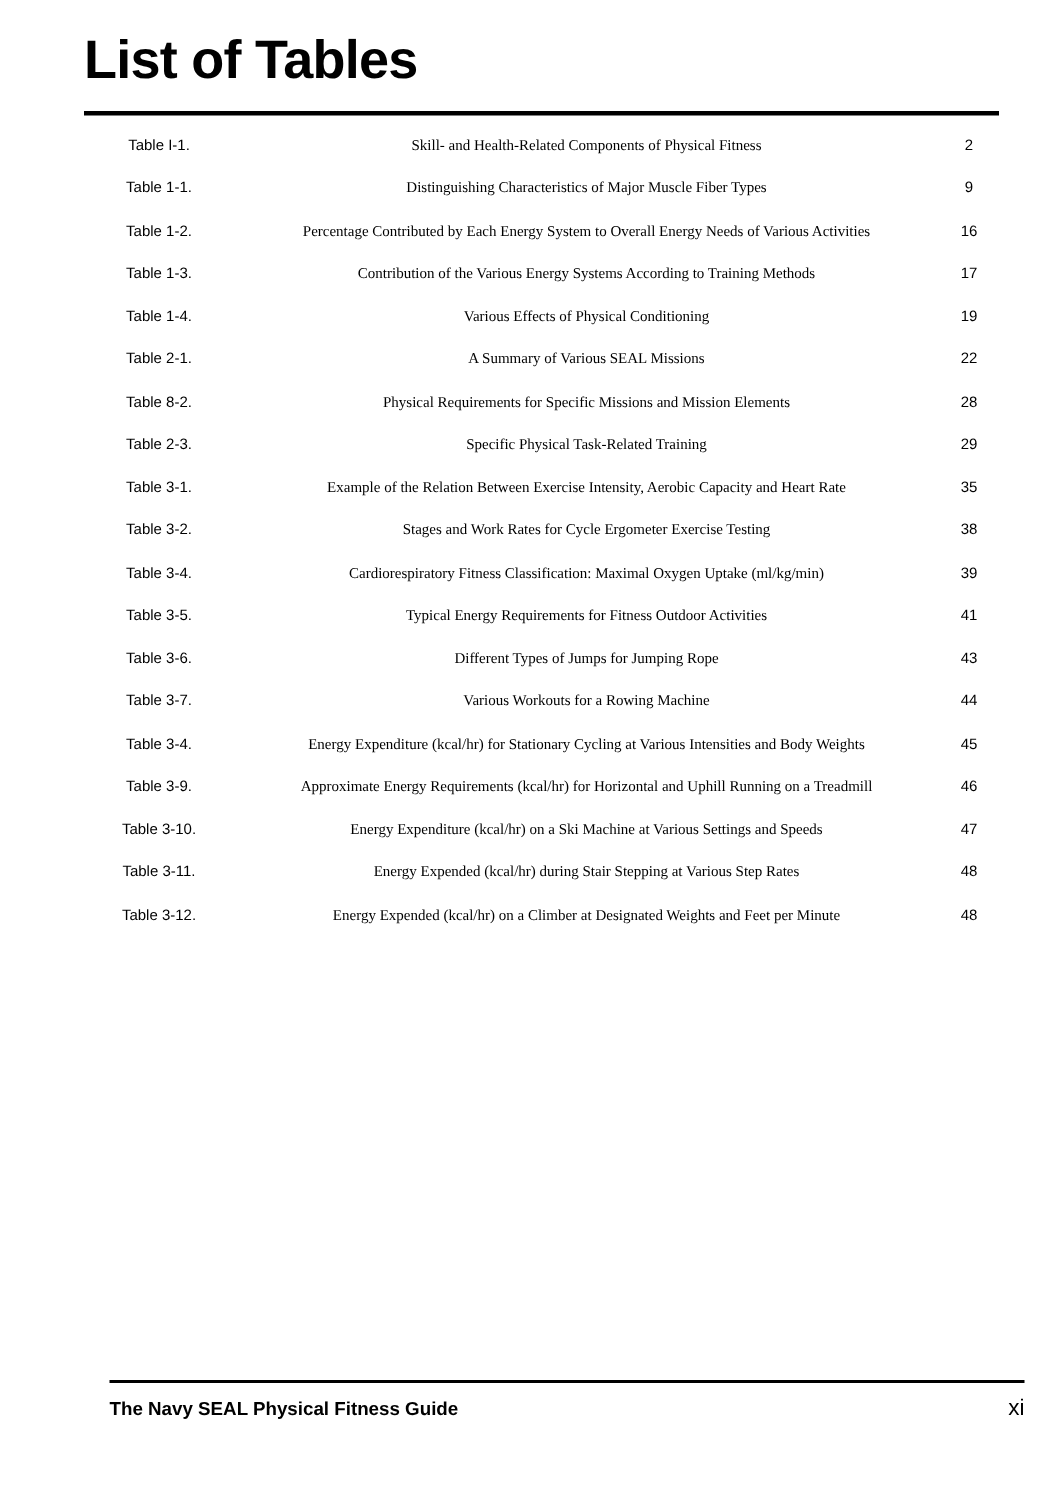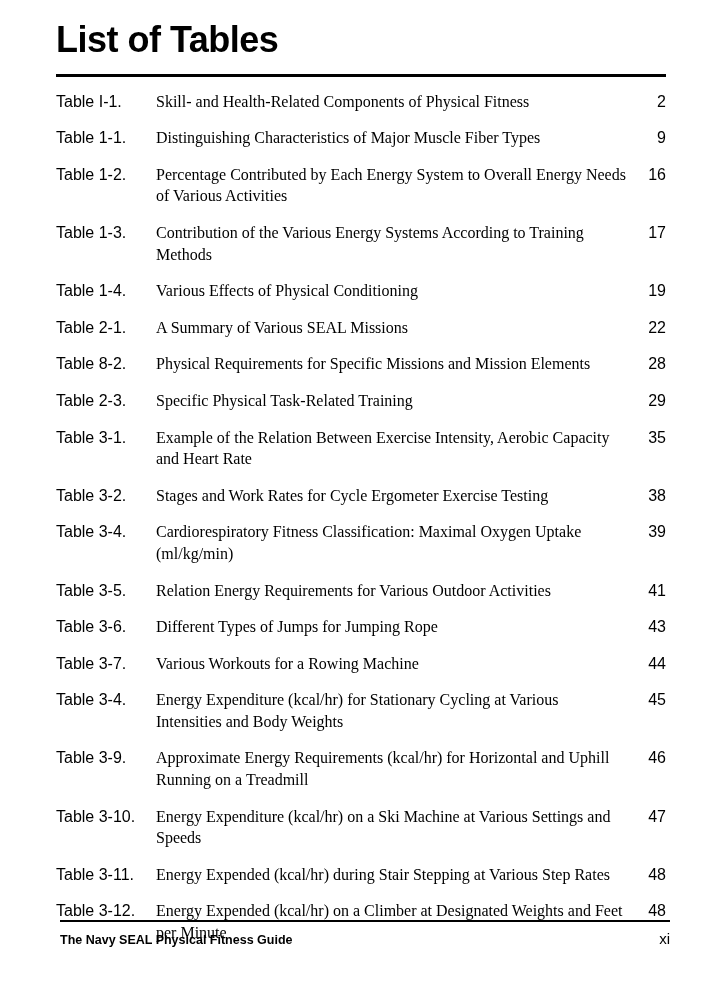--- a/index.html
+++ b/index.html
@@ -42,44 +42,45 @@
     width: 610px;
     margin-bottom: 14px;
   }
   table.toc {
     border-collapse: collapse;
     width: 610px;
     table-layout: fixed;
   }
   table.toc td {
     vertical-align: top;
-    font-size: 16px;
+    font-size: 10px;
     line-height: 1.35;
     padding: 0 0 15px 0;
+    text-align: center;
   }
   td.label {
     width: 100px;
     white-space: nowrap;
   }
   td.title {
     width: 470px;
     padding-right: 10px;
     font-family: Liberation Serif, serif;
   }
   td.page-num {
     width: 40px;
     text-align: right;
     vertical-align: bottom;
   }
   td.page-num.single {
     vertical-align: top;
   }
   .footer {
     position: absolute;
-    left: 60px;
+    left: 73px;
     top: 920px;
     width: 610px;
     text-align: right;
   }
   .rule-bottom {
     border-top: 2px solid #000;
     width: 610px;
     margin-bottom: 8px;
   }
   .footer-row {
@@ -157,21 +158,21 @@
             <td class="title">Stages and Work Rates for Cycle Ergometer Exercise Testing</td>
             <td class="page-num single">38</td>
           </tr>
           <tr>
             <td class="label">Table 3-4.</td>
             <td class="title">Cardiorespiratory Fitness Classification: Maximal Oxygen Uptake (ml/kg/min)</td>
             <td class="page-num">39</td>
           </tr>
           <tr>
             <td class="label">Table 3-5.</td>
-            <td class="title">Relation Energy Requirements for Various Outdoor Activities</td>
+            <td class="title">Typical Energy Requirements for Fitness Outdoor Activities</td>
             <td class="page-num single">41</td>
           </tr>
           <tr>
             <td class="label">Table 3-6.</td>
             <td class="title">Different Types of Jumps for Jumping Rope</td>
             <td class="page-num single">43</td>
           </tr>
           <tr>
             <td class="label">Table 3-7.</td>
             <td class="title">Various Workouts for a Rowing Machine</td>

